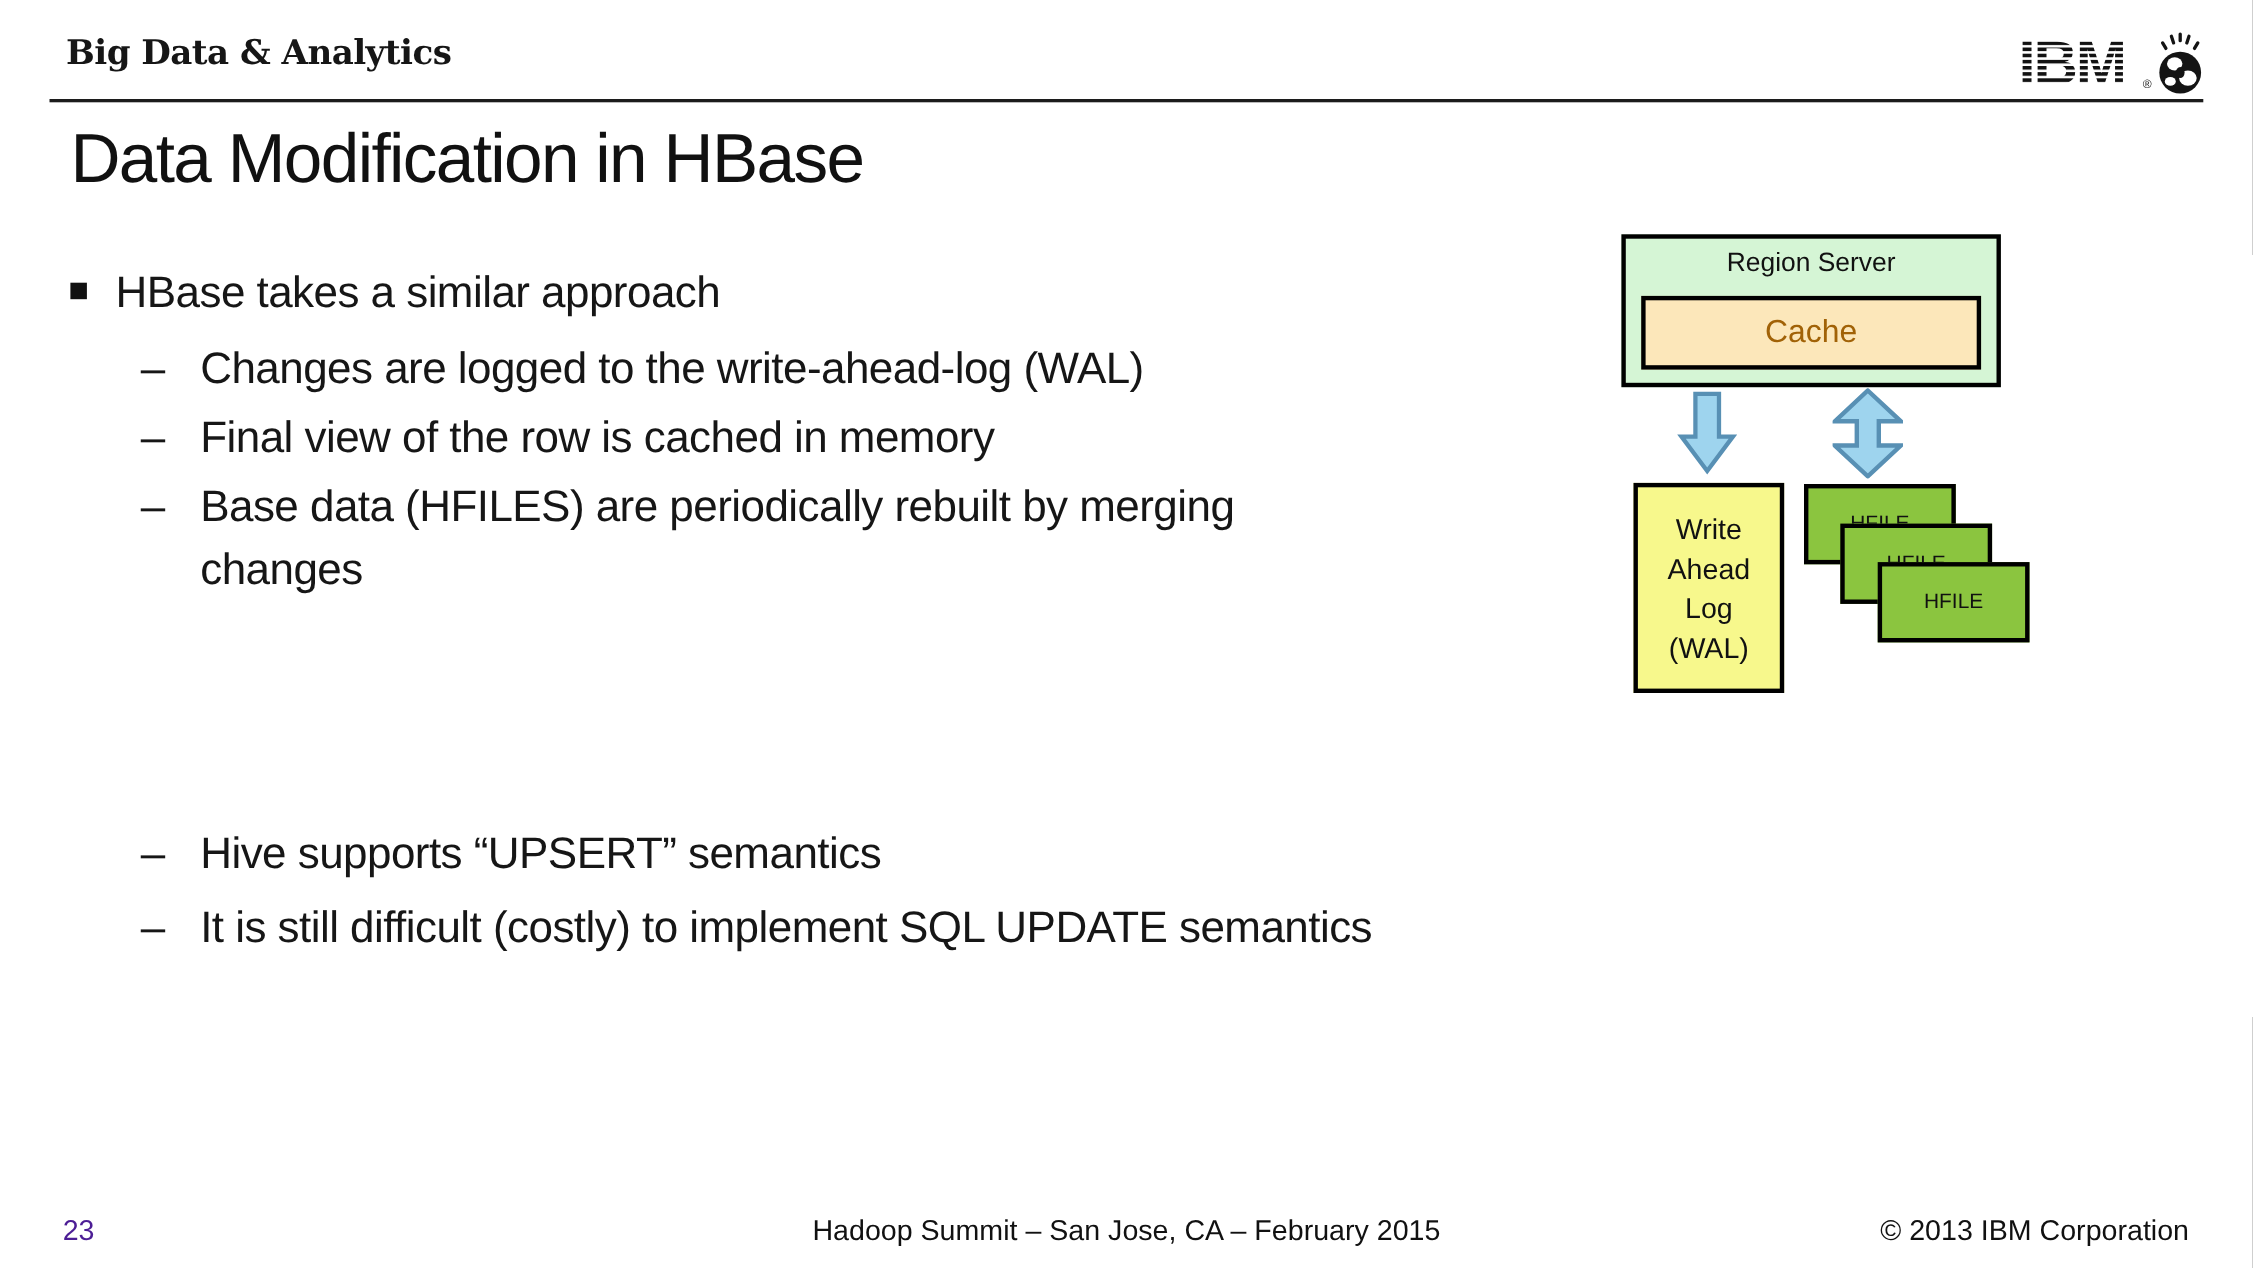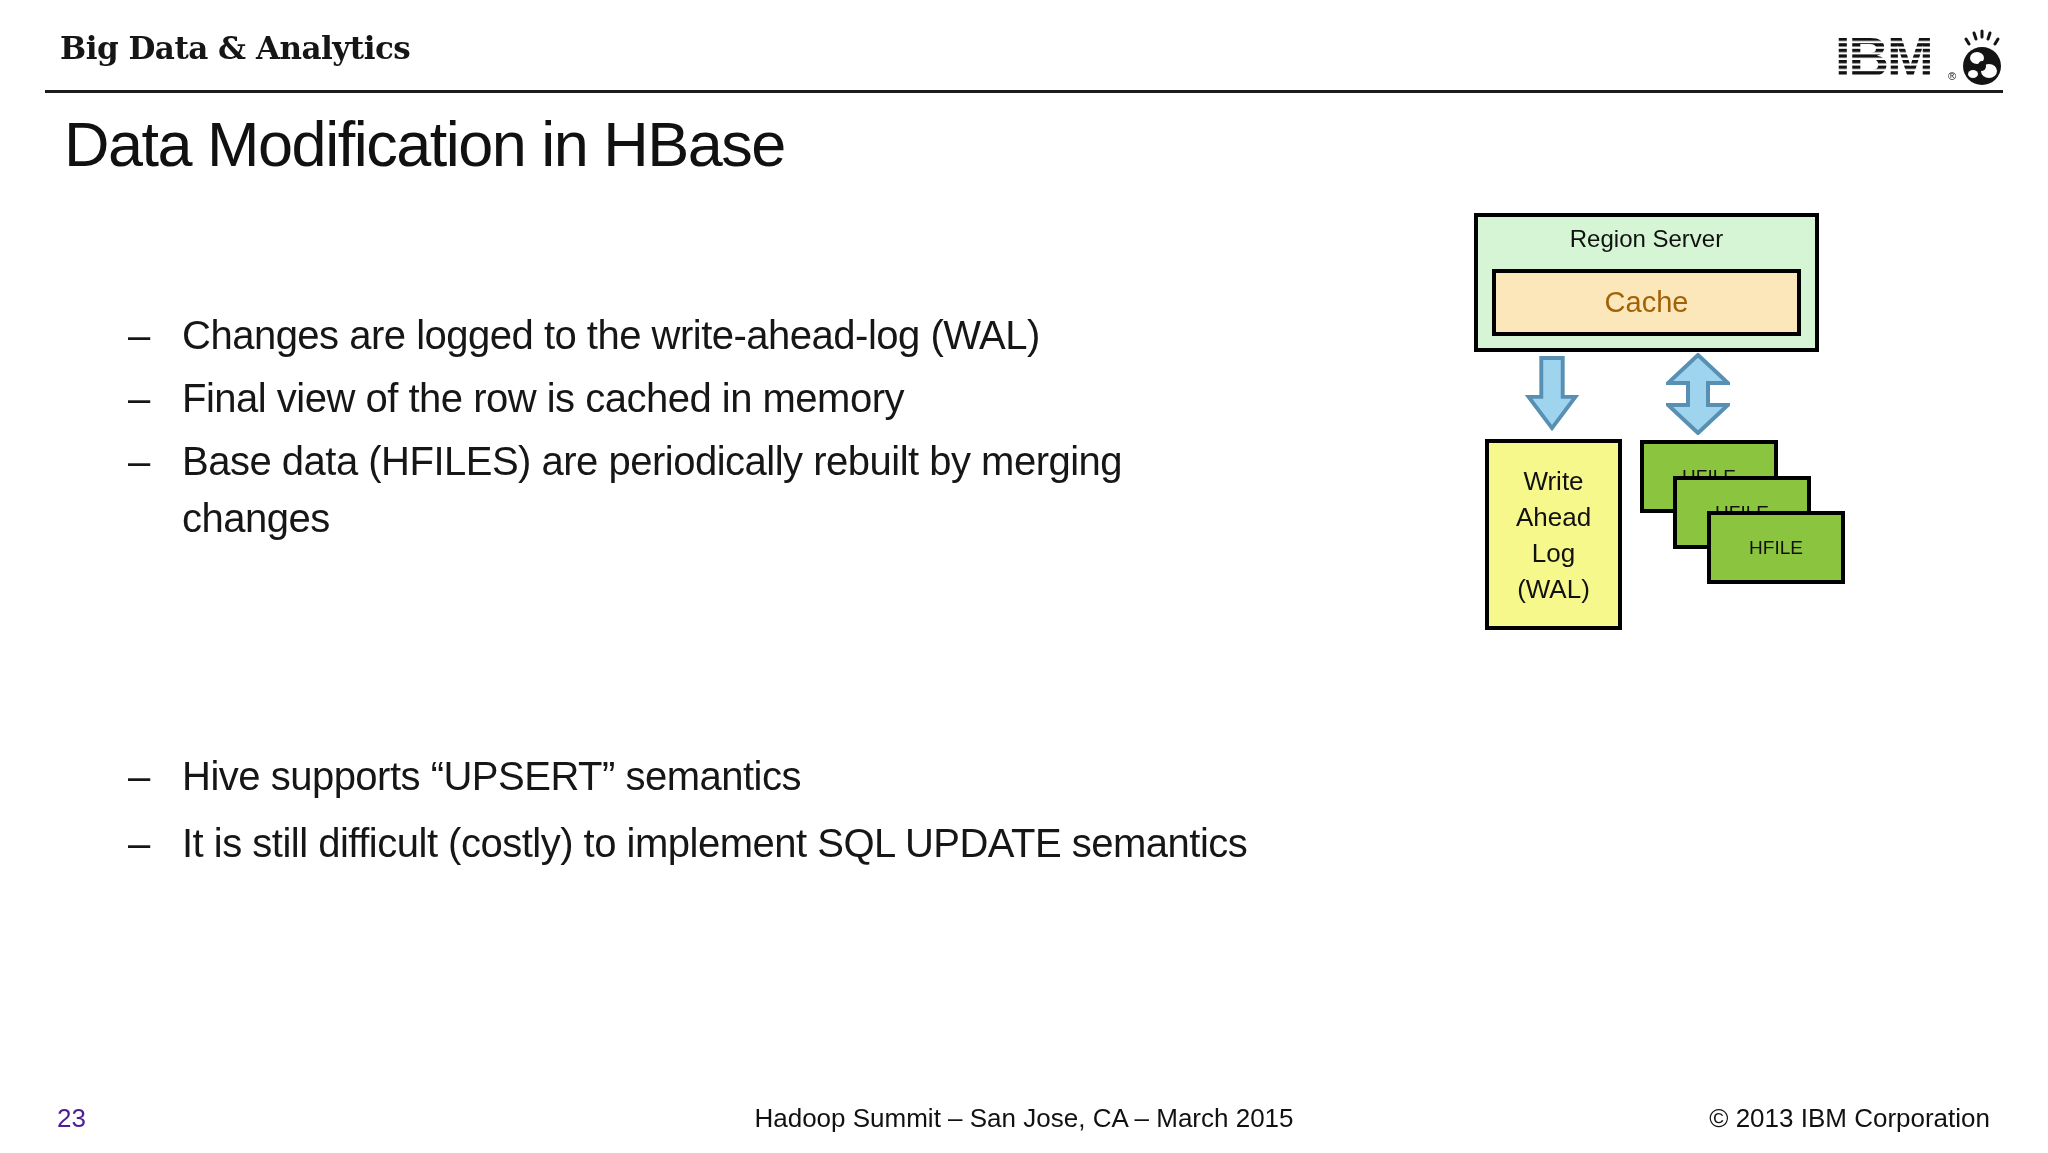--- a/index.html
+++ b/index.html
@@ -88,20 +88,26 @@
     <ellipse cx="17" cy="32" rx="7" ry="6" fill="#ffffff"></ellipse>
     <ellipse cx="29" cy="45" rx="8" ry="7" fill="#ffffff"></ellipse>
     <ellipse cx="13" cy="48" rx="5" ry="4" fill="#ffffff"></ellipse>
     <ellipse cx="22" cy="40" rx="4" ry="5" fill="#141414"></ellipse>
   </svg>
 
   <div class="header-rule"></div>
 
   <div class="title">Data Modification in HBase</div>
 
+  <div class="line l1 b1">
+    <span class="sq-marker">
+        <span class="sq"></span>
+      </span>
+    <span>HBase takes a similar approach</span>
+  </div>
   <div class="line l2 s11">
     <span class="dash-marker">–</span>
     <span>Changes are logged to the write-ahead-log (WAL)</span>
   </div>
   <div class="line l2 s12">
     <span class="dash-marker">–</span>
     <span>Final view of the row is cached in memory</span>
   </div>
   <div class="line l2 s13">
     <span class="dash-marker" style="line-height:57px">–</span>
@@ -143,16 +149,16 @@
     <span>HFILE</span>
   </div>
   <div class="box hfile hf2">
     <span>HFILE</span>
   </div>
   <div class="box hfile hf3">
     <span>HFILE</span>
   </div>
 
   <div class="footer-num">23</div>
-  <div class="footer-center">Hadoop Summit – San Jose, CA – March 2015</div>
+  <div class="footer-center">Hadoop Summit – San Jose, CA – February 2015</div>
   <div class="footer-right">© 2013 IBM Corporation</div>
 
 </div>
 
 </body></html>

